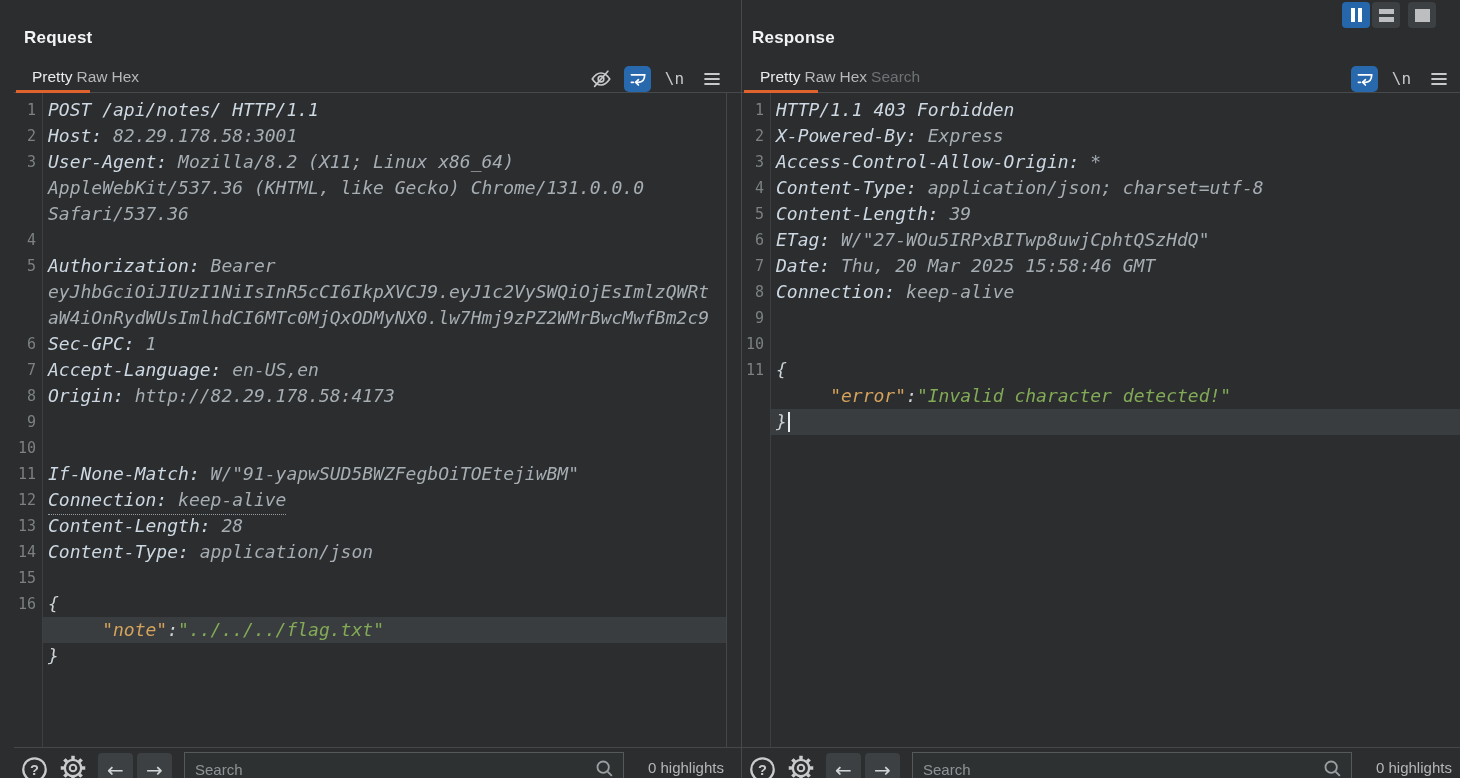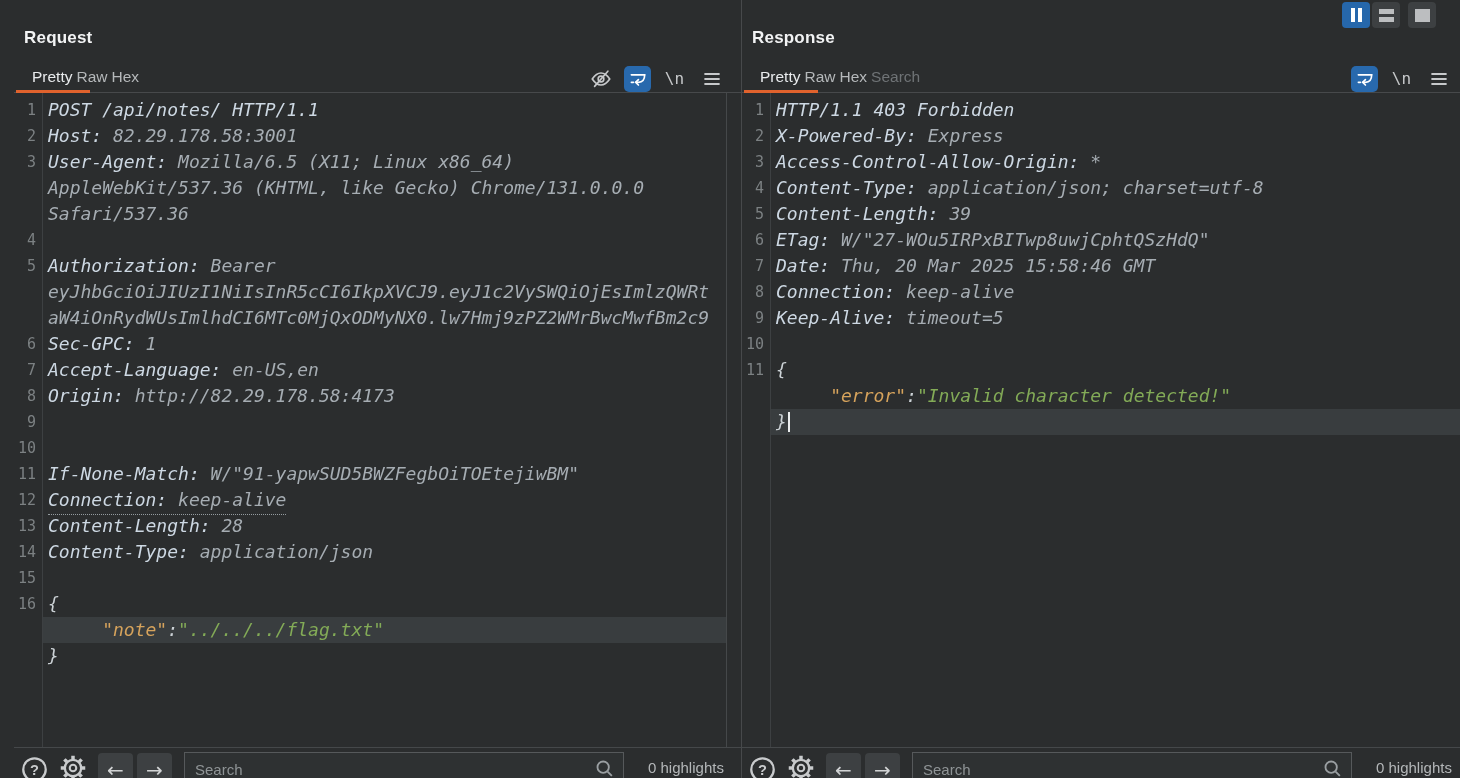--- a/index.html
+++ b/index.html
@@ -125,21 +125,21 @@
             <line x1="4.5" y1="17.5" x2="19.5" y2="17.5"></line>
           </svg>
         </div>
       </div>
   </div>
   <div class="editor">
     <div class="gutterline"></div>
     <div class="rows">
         <div class="row"><span class="num">1</span><span class="txt"><span class="c-name">POST /api/notes/ HTTP/1.1</span></span></div>
         <div class="row"><span class="num">2</span><span class="txt"><span class="c-name">Host:</span><span class="c-value"> 82.29.178.58:3001</span></span></div>
-        <div class="row"><span class="num">3</span><span class="txt"><span class="c-name">User-Agent:</span><span class="c-value"> Mozilla/6.5 (X11; Linux x86_64)</span></span></div>
+        <div class="row"><span class="num">3</span><span class="txt"><span class="c-name">User-Agent:</span><span class="c-value"> Mozilla/8.2 (X11; Linux x86_64)</span></span></div>
         <div class="row"><span class="num"></span><span class="txt"><span class="c-value">AppleWebKit/537.36 (KHTML, like Gecko) Chrome/131.0.0.0</span></span></div>
         <div class="row"><span class="num"></span><span class="txt"><span class="c-value">Safari/537.36</span></span></div>
         <div class="row"><span class="num">4</span></div>
         <div class="row"><span class="num">5</span><span class="txt"><span class="c-name">Authorization:</span><span class="c-value"> Bearer</span></span></div>
         <div class="row"><span class="num"></span><span class="txt"><span class="c-value">eyJhbGciOiJIUzI1NiIsInR5cCI6IkpXVCJ9.eyJ1c2VySWQiOjEsImlzQWRt</span></span></div>
         <div class="row"><span class="num"></span><span class="txt"><span class="c-value">aW4iOnRydWUsImlhdCI6MTc0MjQxODMyNX0.lw7Hmj9zPZ2WMrBwcMwfBm2c9</span></span></div>
         <div class="row"><span class="num">6</span><span class="txt"><span class="c-name">Sec-GPC:</span><span class="c-value"> 1</span></span></div>
         <div class="row"><span class="num">7</span><span class="txt"><span class="c-name">Accept-Language:</span><span class="c-value"> en-US,en</span></span></div>
         <div class="row"><span class="num">8</span><span class="txt"><span class="c-name">Origin:</span><span class="c-value"> http://82.29.178.58:4173</span></span></div>
         <div class="row"><span class="num">9</span></div>
@@ -223,21 +223,21 @@
     <div class="gutterline"></div>
     <div class="rows">
         <div class="row"><span class="num">1</span><span class="txt"><span class="c-name">HTTP/1.1 403 Forbidden</span></span></div>
         <div class="row"><span class="num">2</span><span class="txt"><span class="c-name">X-Powered-By:</span><span class="c-value"> Express</span></span></div>
         <div class="row"><span class="num">3</span><span class="txt"><span class="c-name">Access-Control-Allow-Origin:</span><span class="c-value"> *</span></span></div>
         <div class="row"><span class="num">4</span><span class="txt"><span class="c-name">Content-Type:</span><span class="c-value"> application/json; charset=utf-8</span></span></div>
         <div class="row"><span class="num">5</span><span class="txt"><span class="c-name">Content-Length:</span><span class="c-value"> 39</span></span></div>
         <div class="row"><span class="num">6</span><span class="txt"><span class="c-name">ETag:</span><span class="c-value"> W/"27-WOu5IRPxBITwp8uwjCphtQSzHdQ"</span></span></div>
         <div class="row"><span class="num">7</span><span class="txt"><span class="c-name">Date:</span><span class="c-value"> Thu, 20 Mar 2025 15:58:46 GMT</span></span></div>
         <div class="row"><span class="num">8</span><span class="txt"><span class="c-name">Connection:</span><span class="c-value"> keep-alive</span></span></div>
-        <div class="row"><span class="num">9</span><span class="txt"><span class="c-name">Keep-Alive:</span><span class="c-value"> timeout=5</span></span></div>
+        <div class="row"><span class="num">9</span></div>
         <div class="row"><span class="num">10</span><span class="txt"></span></div>
         <div class="row"><span class="num">11</span><span class="txt"><span class="c-punct">{</span></span></div>
         <div class="row"><span class="num"></span><span class="txt"><span class="c-plain">     </span><span class="c-key">"error"</span><span class="c-punct">:</span><span class="c-str">"Invalid character detected!"</span></span></div>
         <div class="row hl"><span class="num"></span><span class="txt"><span class="c-punct">}</span><span class="caret"></span></span></div>
       </div>
   </div>
   <div class="rail">
       <div class="tick" style="top: 0px;"></div>
       <div class="tick" style="top: 48px;"></div>
       <div class="tick" style="top: 97px;"></div>

